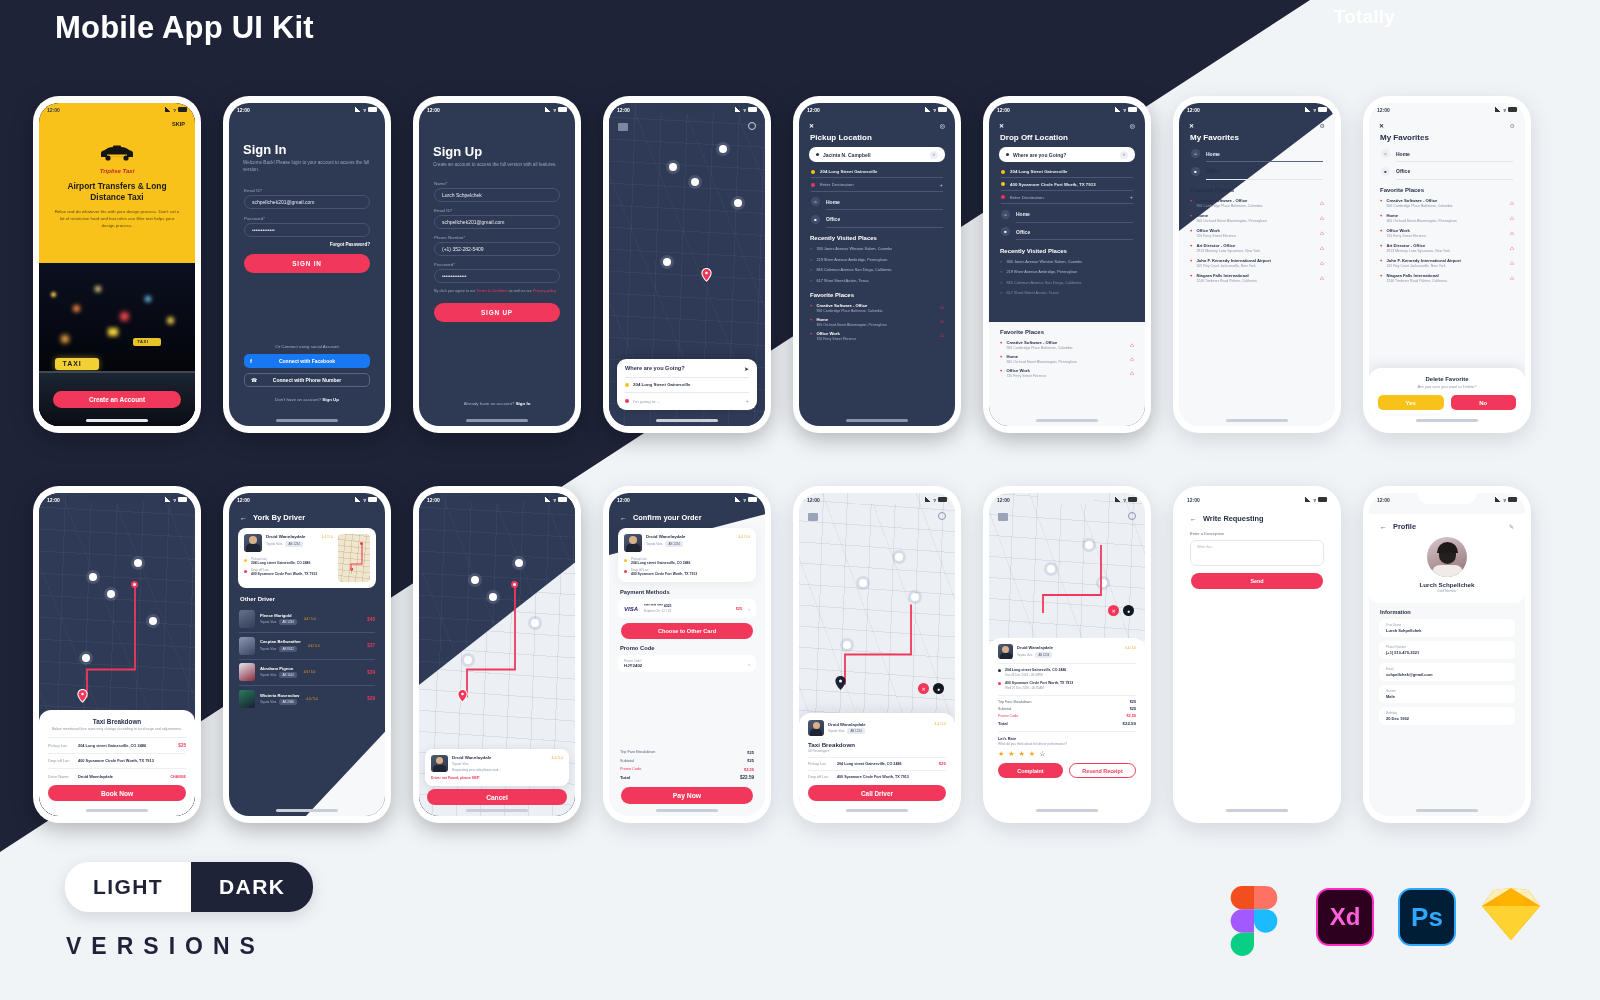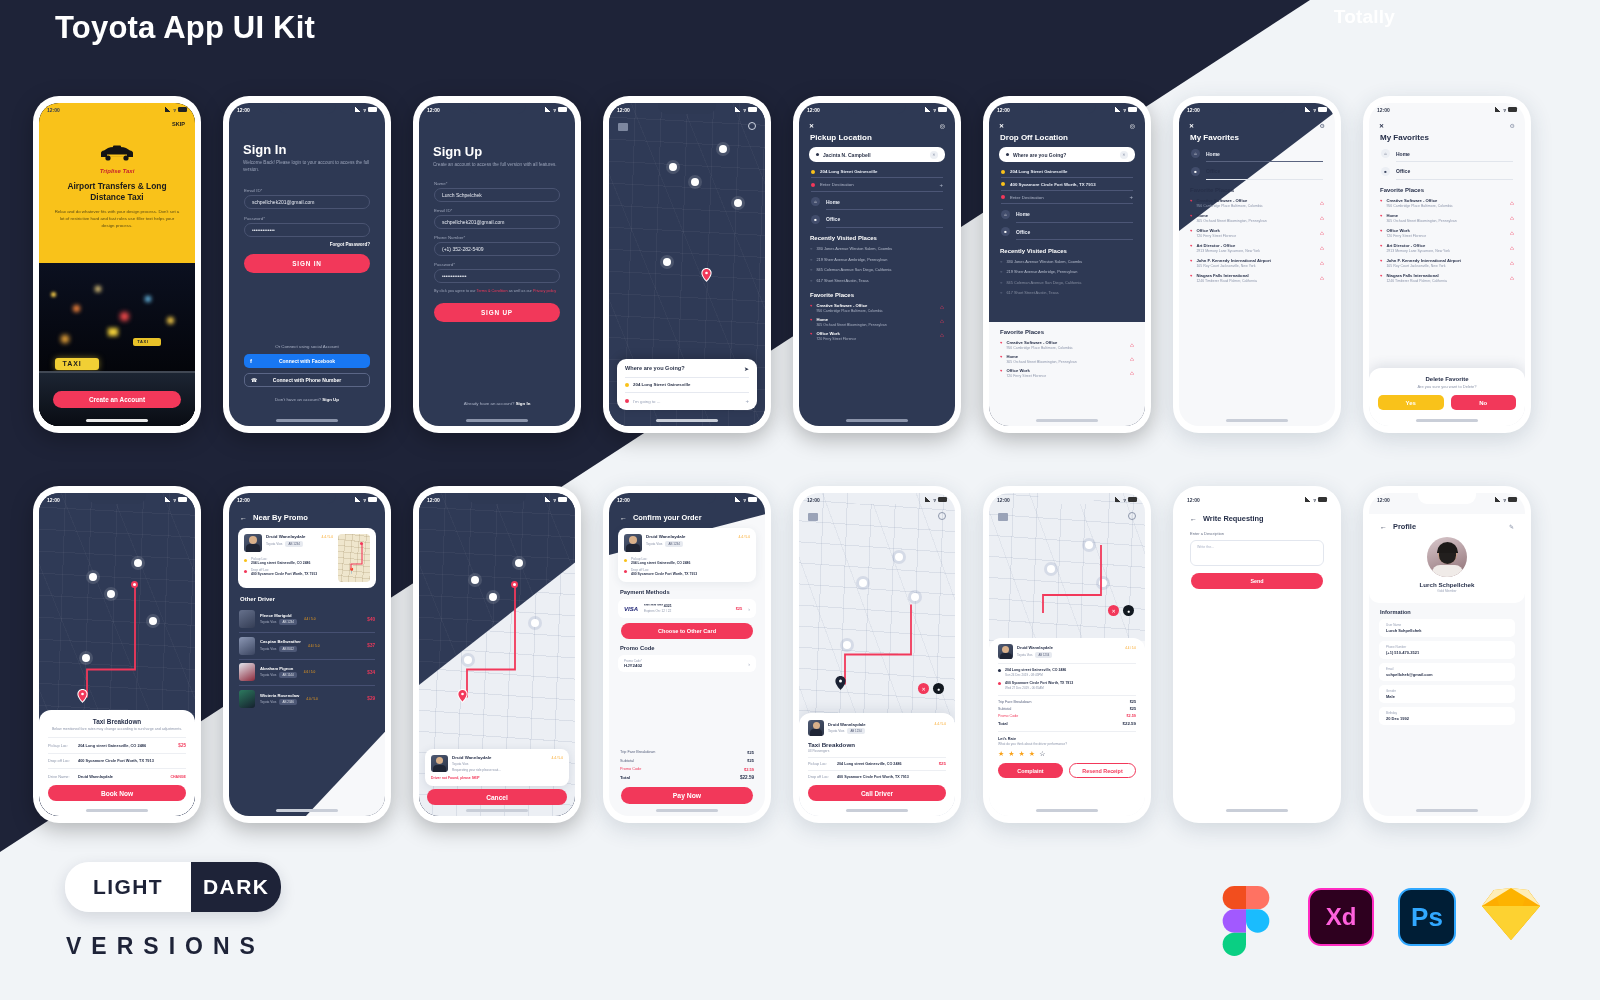--- a/index.html
+++ b/index.html
@@ -102,49 +102,49 @@
   .mdot.lite { background:#fff; box-shadow:0 0 0 3px rgba(110,130,170,.18); }
   .pin {
     position:absolute; width:11px; height:14px;
   }
   
   .lightdark {
     position:absolute; left:65px; bottom:88px; display:flex;
     border-radius:24px; overflow:hidden; box-shadow:0 5px 16px rgba(20,30,60,.14);
   }
   .ld-light { background:#ffffff; color:#1e2338; padding:13px 28px; font-size:21px; font-weight:bold; letter-spacing:1.4px;}
-  .ld-dark  { background:#1e2338; color:#ffffff; padding:13px 12px; font-size:21px; font-weight:bold; letter-spacing:1.4px;}
+  .ld-dark  { background:#1e2338; color:#ffffff; padding:13px 28px; font-size:21px; font-weight:bold; letter-spacing:1.4px;}
   .versions {
     position:absolute; left:66px; bottom:40px; color:#1e2338;
     font-size:23px; font-weight:bold; letter-spacing:10px;
   }
   
   .appicons { position:absolute; right:58px; bottom:52px; display:flex; gap:24px; align-items:center;}
   .appicon { width:62px; height:62px; position:relative; }
   .ai-xd {
-    width:66px;height:58px;border-radius:13px;background:#2e001f;
+    width:58px;height:58px;border-radius:13px;background:#2e001f;
     border:2px solid #ff2bc2; display:flex;align-items:center;justify-content:center;
     color:#ff61dd;font-size:24px;font-weight:bold;
   }
   .ai-ps {
     width:58px;height:58px;border-radius:13px;background:#001e36;
     border:2px solid #31a8ff; display:flex;align-items:center;justify-content:center;
     color:#31a8ff;font-size:26px;font-weight:bold;
   }
 </style>
 </head>
 <body>
 
 <div id="bg-dark"></div>
 <div id="bg-light"></div>
 
 <div id="stage">
 
   <div class="headline">
-    <div>Toyota App UI Kit</div>
+    <div>Mobile App UI Kit</div>
   </div>
   <div class="totally-wrap">
     <div class="totally">Totally</div>
   </div>
 
   <div class="phone" style="left:33px; top:96px;">
     <div class="screen">
       <div style="position:absolute;inset:0;background:#111;"></div>
 
       <div style="position:absolute;left:0;right:0;top:0;height:160px;background:#f9c21a;"></div>
@@ -809,21 +809,21 @@
       <div class="statusbar sb-dark">
         <span>12:00</span>
         <span class="sb-icons">
           <span class="sig" style="background:linear-gradient(to top right,#fff 50%,transparent 50%);"></span>
           <span style="font-size:5px;">▿</span>
           <span class="bat" style="background:#fff;"></span>
         </span>
       </div>
       <div style="display:flex;align-items:center;gap:6px;padding:7px 11px 0;">
         <span style="color:#fff;font-size:7px;">←</span>
-        <span style="color:#fff;font-size:7.6px;font-weight:bold;">Near By Promo</span>
+        <span style="color:#fff;font-size:7.6px;font-weight:bold;">York By Driver</span>
       </div>
 
       <div style="margin:6px 9px 0;background:#fff;border-radius:8px;padding:6px;display:flex;gap:5px;">
         <div style="flex:1;">
           <div style="display:flex;gap:4px;align-items:flex-start;">
             <div style="width:18px;height:18px;border-radius:3px;background:linear-gradient(145deg,#4e5a74,#2b3346);flex:none;position:relative;overflow:hidden;">
               <div style="position:absolute;left:5px;top:2px;width:8px;height:8px;border-radius:50%;background:#d9b08a;"></div>
               <div style="position:absolute;left:2px;bottom:0;width:14px;height:8px;border-radius:4px 4px 0 0;background:#1f2535;"></div>
             </div>
             <div style="flex:1;">

